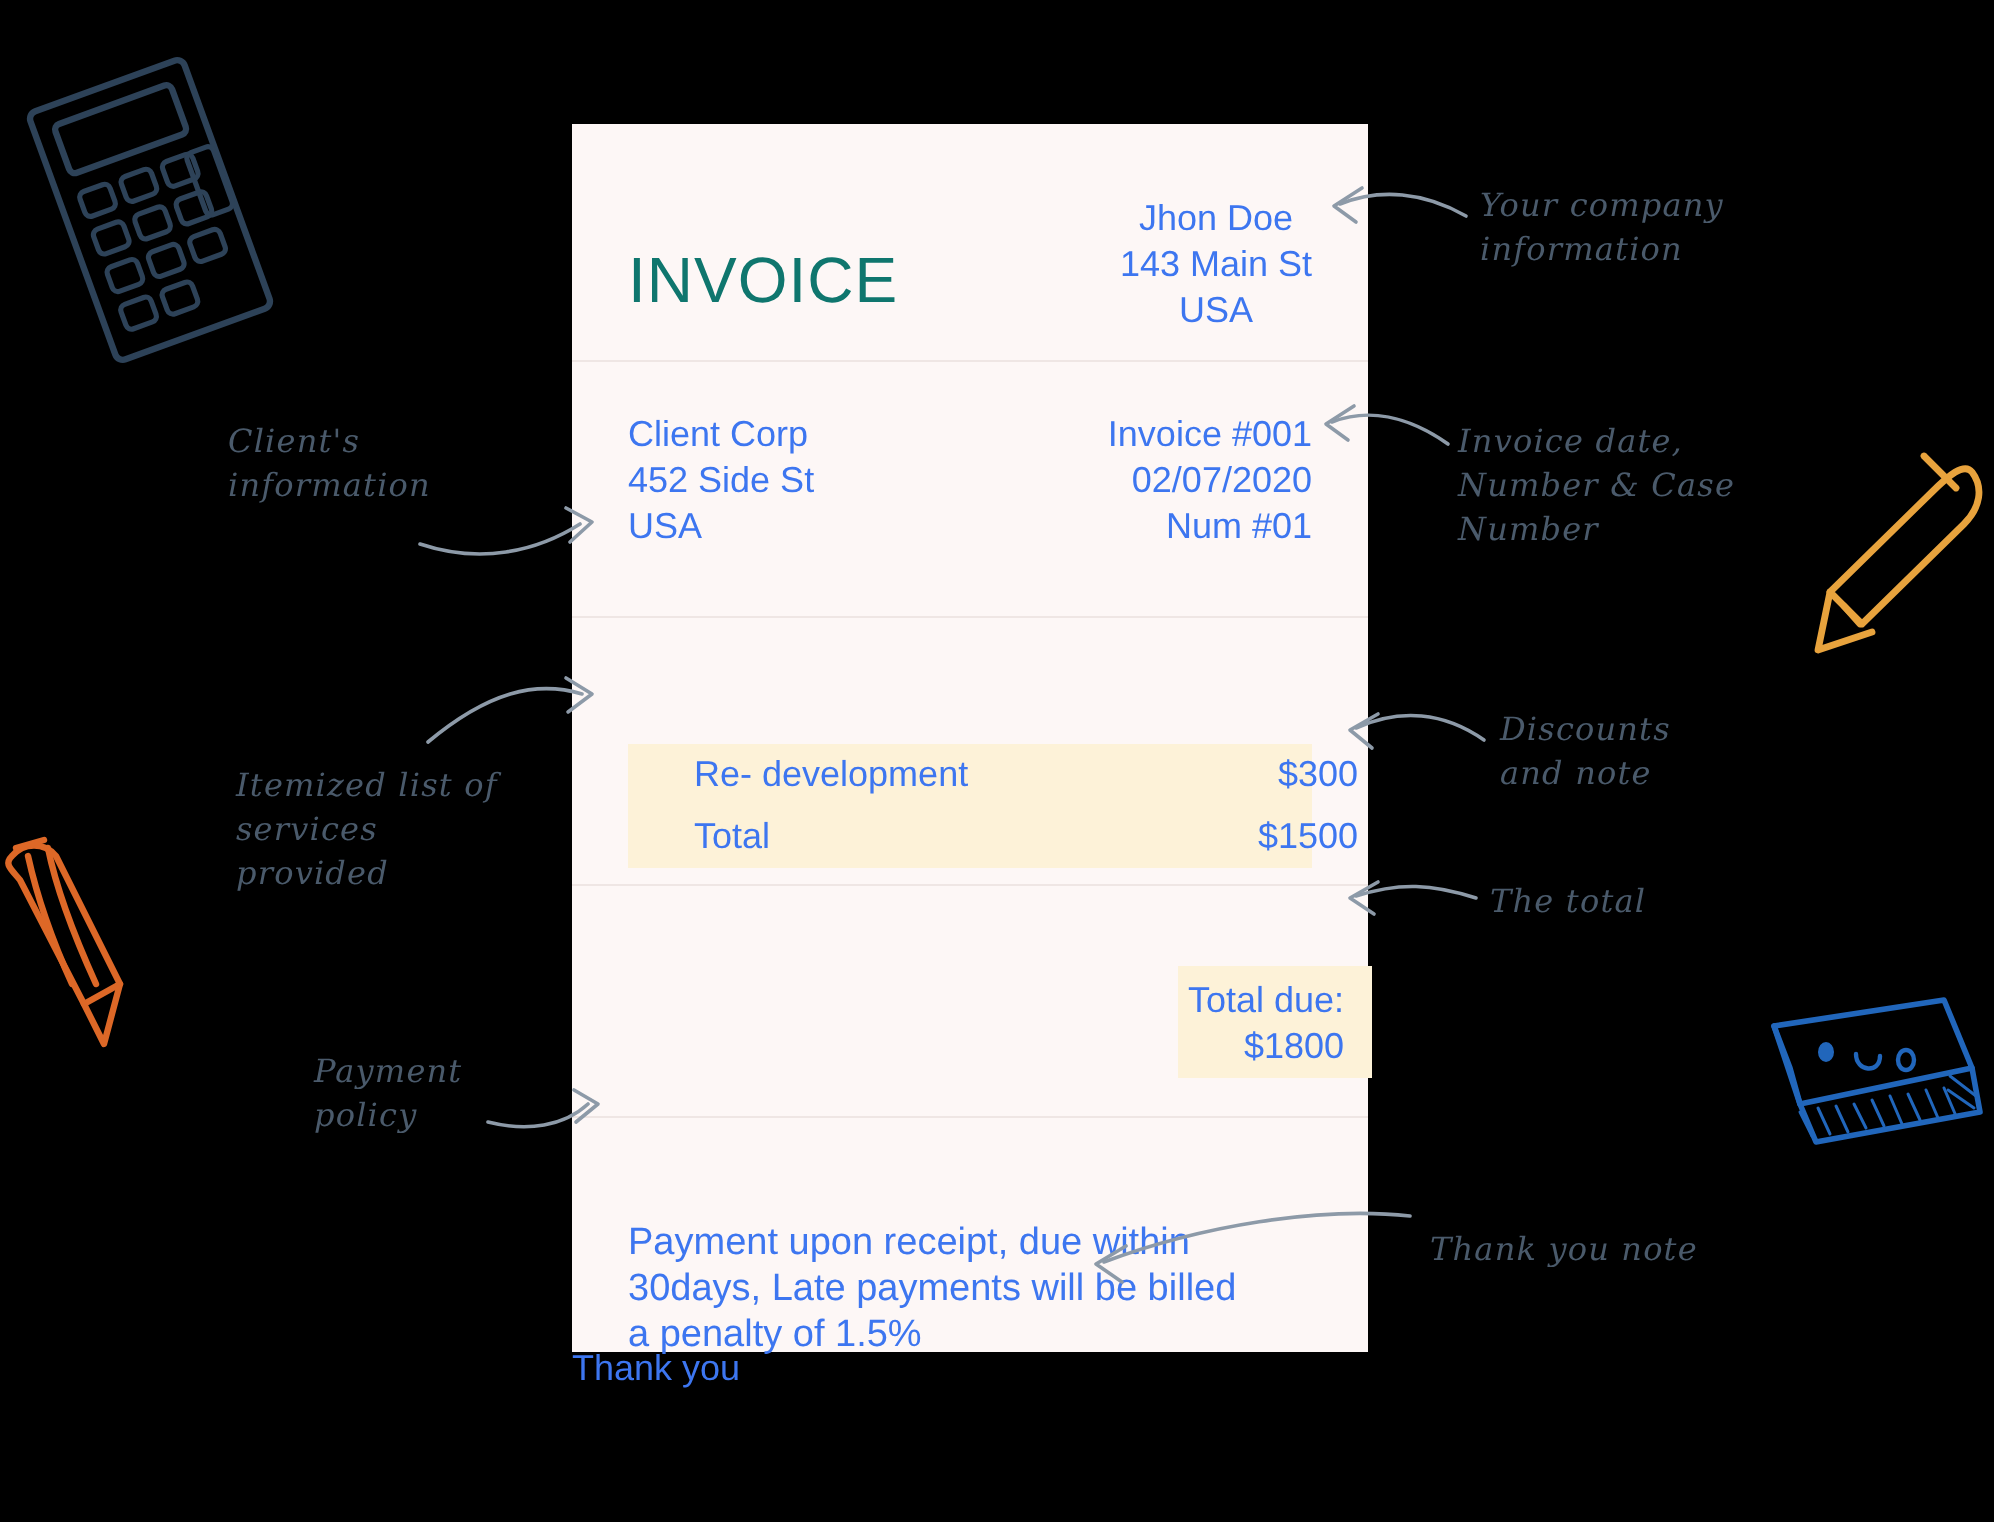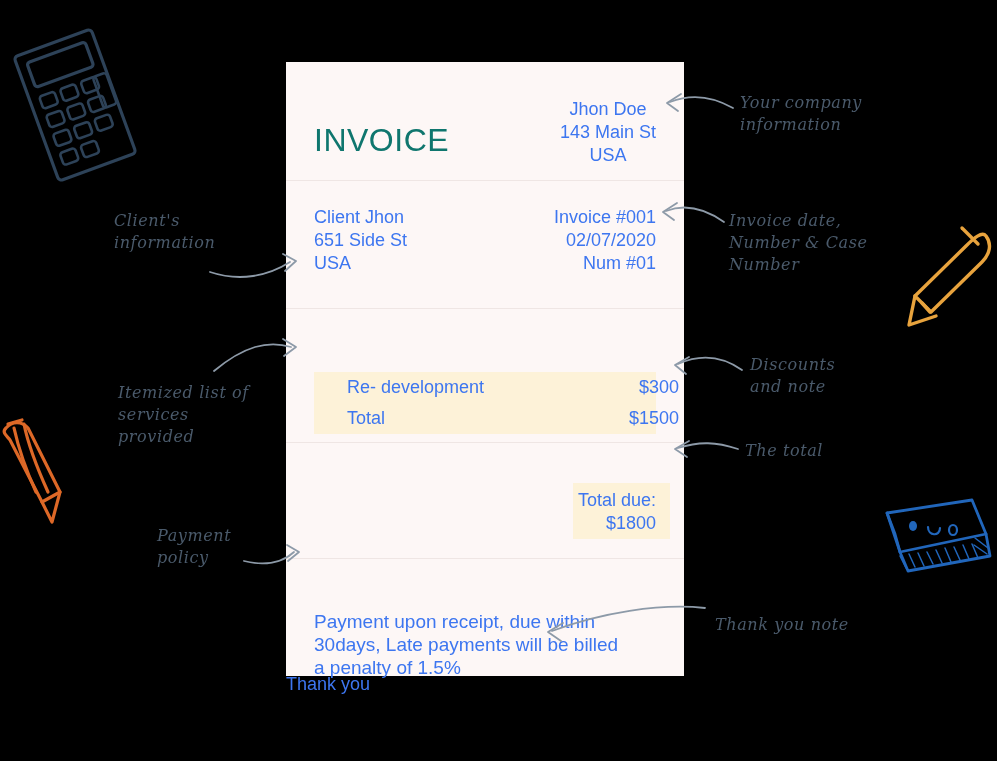--- a/index.html
+++ b/index.html
@@ -103,21 +103,21 @@
   }
   .item-row {
     display: flex;
     justify-content: space-between;
     padding: 0 10px 0 0;
     box-sizing: border-box;
   }
   .item-row .item-name { padding-left: 0px; }
 
   
-  #section-total { top: 380px; height: 116px; }
+  #section-total { top: 380px; height: 116px; margin-left: 16px; }
   #total-box {
     position: absolute;
     right: 14px;
     top: 41px;
     width: 97px;
     height: 56px;
     background: #fdf2d8;
   }
   #total-text {
     position: absolute;
@@ -183,22 +183,22 @@
     <div id="company-block">
       <div>Jhon Doe</div>
       <div>143 Main St</div>
       <div>USA</div>
     </div>
   </div>
   <div class="divider" style="top:118px"></div>
 
   <div class="invoice-section" id="section-client">
     <div id="client-block">
-      <div>Client Jhon</div>
-      <div>651 Side St</div>
+      <div>Client Corp</div>
+      <div>452 Side St</div>
       <div>USA</div>
     </div>
     <div id="meta-block">
       <div>Invoice #001</div>
       <div>02/07/2020</div>
       <div>Num #01</div>
     </div>
   </div>
   <div class="divider" style="top:246px"></div>
 

